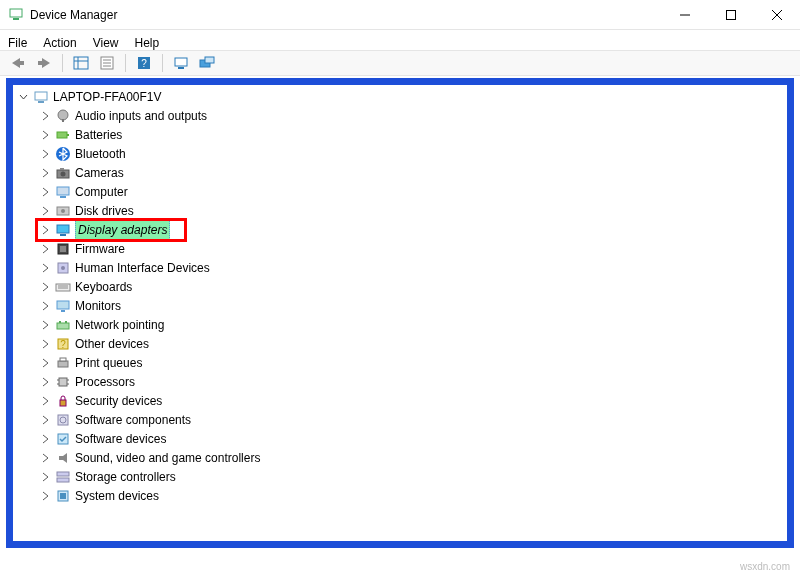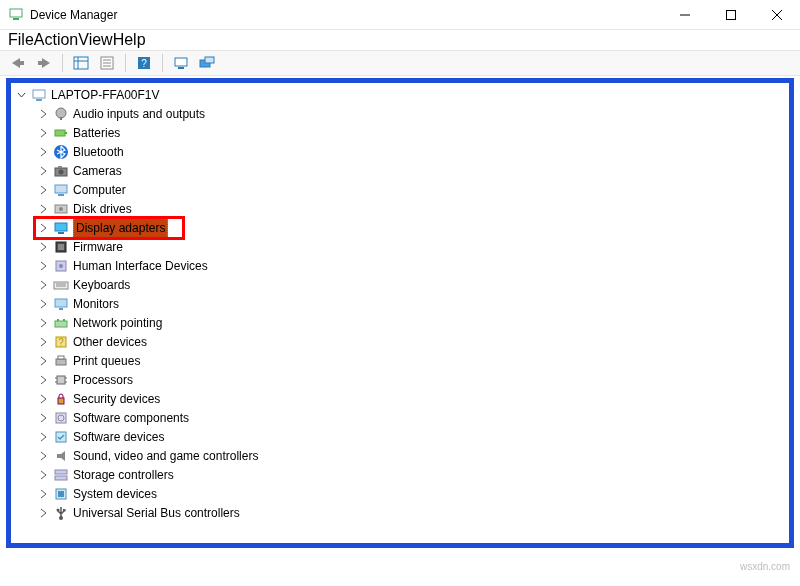--- a/index.html
+++ b/index.html
@@ -38,23 +38,24 @@
     width: 46px;
     display: flex;
     align-items: center;
     justify-content: center;
     font-size: 10px;
     color: #000;
   }
   .menubar {
     height: 20px;
     display: flex;
-    align-items: center;
+    align-items: flex-end;
     padding: 0 8px;
-    font-size: 16px;
+    gap: 16px;
+    font-size: 12px;
   }
   .toolbar {
     height: 26px;
     display: flex;
     align-items: center;
     padding: 2px 6px;
     border-top: 1px solid #e5e5e5;
     border-bottom: 1px solid #e5e5e5;
     background: #f8f8f8;
     gap: 2px;
@@ -63,21 +64,21 @@
     width: 24px; height: 22px;
     display: flex; align-items: center; justify-content: center;
     border: 1px solid transparent;
   }
   .tool-sep {
     width: 1px; height: 18px;
     background: #d0d0d0;
     margin: 0 4px;
   }
   .tree-panel {
-    border: 5px solid #1d4ed8;
+    border: 7px solid #1d4ed8;
     margin: 2px 6px 6px 6px;
     height: 470px;
     overflow: auto;
     background: #fff;
     padding: 2px 0 2px 2px;
   }
   .node {
     display: flex;
     align-items: center;
     height: 19px;
@@ -98,23 +99,24 @@
   }
   .node-icon {
     width: 16px; height: 16px;
     margin: 0 4px 0 2px;
     display: inline-flex;
     align-items: center;
     justify-content: center;
   }
   .label { font-size: 12px; }
   .selected-row .label {
-    background: #c2410c;
+    background: #86efac;
     border: 1px dotted #5a9bd4;
     padding: 4px 2px;
+    font-style: italic;
   }
   .highlight-box {
     border: 3px solid #ff0000;
     position: absolute;
     left: 20px;
     width: 152px;
     height: 24px;
     top: -2px;
     pointer-events: none;
   }
@@ -499,33 +501,20 @@
             <use href="#chev"></use>
           </svg>
         </span>
         <span class="node-icon">
           <svg width="16" height="16" viewBox="0 0 16 16">
             <use href="#ic-system"></use>
           </svg>
         </span>
         <span class="label">System devices</span>
       </div>
-      <div class="node child rel">
-        <span class="expander">
-          <svg width="9" height="10">
-            <use href="#chev"></use>
-          </svg>
-        </span>
-        <span class="node-icon">
-          <svg width="16" height="16" viewBox="0 0 16 16">
-            <use href="#ic-usb"></use>
-          </svg>
-        </span>
-        <span class="label">Universal Serial Bus controllers</span>
-      </div>
     </div>
 </div>
 
 <div class="watermark">wsxdn.com</div>
 
 <svg width="0" height="0" style="position:absolute">
   <defs>
     <g id="ic-audio">
         <circle cx="8" cy="7" r="5" fill="#bbb" stroke="#777"></circle>
         <rect x="7" y="11" width="2" height="3" fill="#777"></rect>

